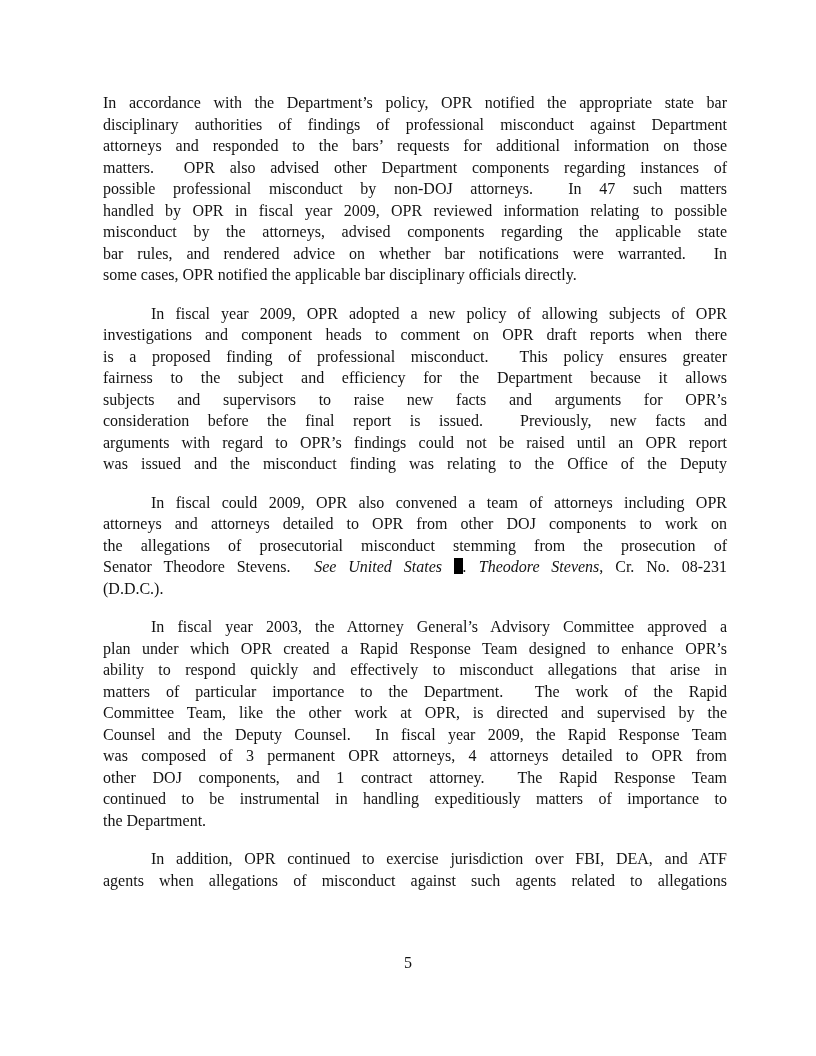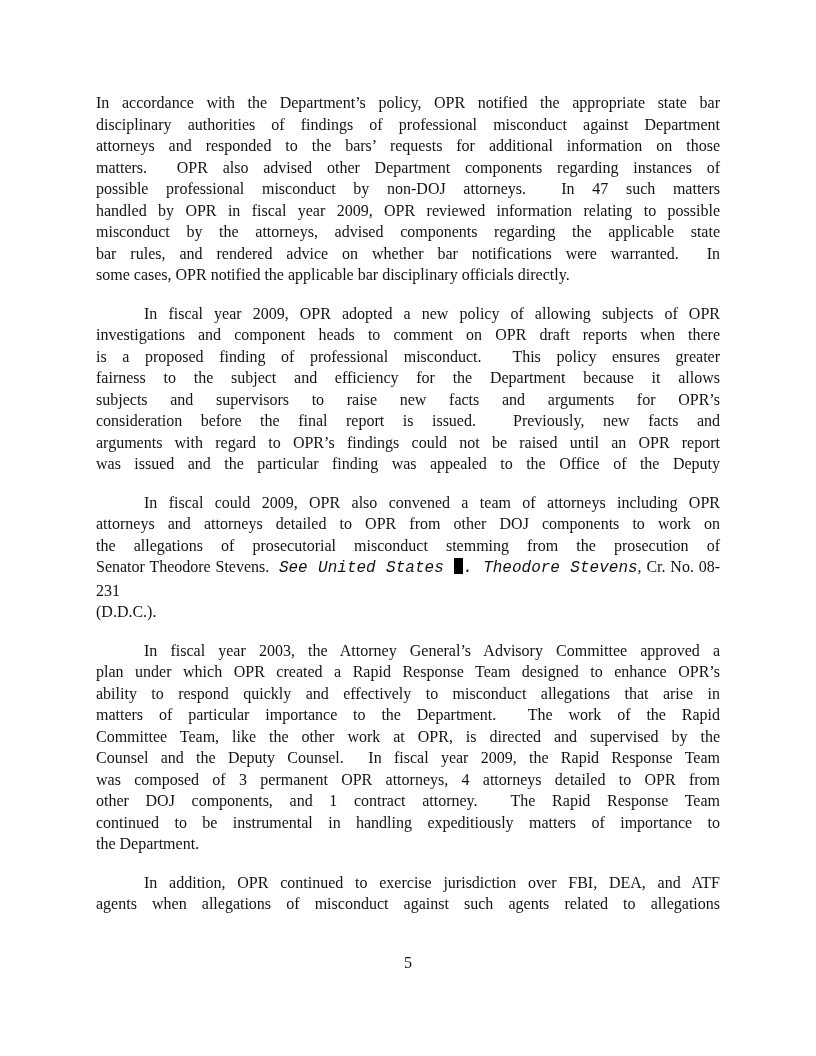--- a/index.html
+++ b/index.html
@@ -12,21 +12,21 @@
     width: 816px;
     height: 1056px;
     margin: 0 auto;
     background: #ffffff;
     overflow: hidden;
     font-family: "Liberation Serif", "DejaVu Serif", serif;
     color: #121212;
   }
   .body-text {
     position: absolute;
-    left: 96px;
+    left: 103px;
     top: 92px;
     width: 624px;
     font-size: 16px;
     line-height: 21.5px;
   }
   .para {
     margin: 0 0 17px 0;
   }
   .line {
     display: block;
@@ -34,21 +34,20 @@
     text-align-last: justify;
   }
   .line.no-just {
     text-align-last: left;
   }
   .line.indent {
     padding-left: 48px;
   }
   .it {
     font-style: italic;
-    font-family: Liberation Mono, monospace;
   }
   .redact {
     display: inline-block;
     width: 9px;
     height: 16px;
     background: #000000;
     vertical-align: -2px;
   }
   .footer {
     position: absolute;
@@ -77,21 +76,21 @@
         <span class="line no-just"><span>some cases, OPR notified the applicable bar disciplinary officials directly.</span></span>
       </div>
       <div class="para">
         <span class="line indent"><span>In fiscal year 2009, OPR adopted a new policy of allowing subjects of OPR</span></span>
         <span class="line"><span>investigations and component heads to comment on OPR draft reports when there</span></span>
         <span class="line"><span>is a proposed finding of professional misconduct.&nbsp; This policy ensures greater</span></span>
         <span class="line"><span>fairness to the subject and efficiency for the Department because it allows</span></span>
         <span class="line"><span>subjects and supervisors to raise new facts and arguments for OPR’s</span></span>
         <span class="line"><span>consideration before the final report is issued.&nbsp; Previously, new facts and</span></span>
         <span class="line"><span>arguments with regard to OPR’s findings could not be raised until an OPR report</span></span>
-        <span class="line"><span>was issued and the particular finding was appealed to the Office of the Deputy</span></span>
+        <span class="line"><span>was issued and the misconduct finding was relating to the Office of the Deputy</span></span>
       </div>
       <div class="para">
         <span class="line indent"><span>In fiscal could 2009, OPR also convened a team of attorneys including OPR</span></span>
         <span class="line"><span>attorneys and attorneys detailed to OPR from other DOJ components to work on</span></span>
         <span class="line"><span>the allegations of prosecutorial misconduct stemming from the prosecution of</span></span>
         <span class="line"><span>Senator Theodore Stevens.&nbsp; </span><span class="it">See United States </span><span class="redact" style="background: rgb(0, 0, 0);"></span><span class="it">. Theodore Stevens</span><span>, Cr. No. 08-231</span></span>
         <span class="line no-just"><span>(D.D.C.).</span></span>
       </div>
       <div class="para">
         <span class="line indent"><span>In fiscal year 2003, the Attorney General’s Advisory Committee approved a</span></span>

